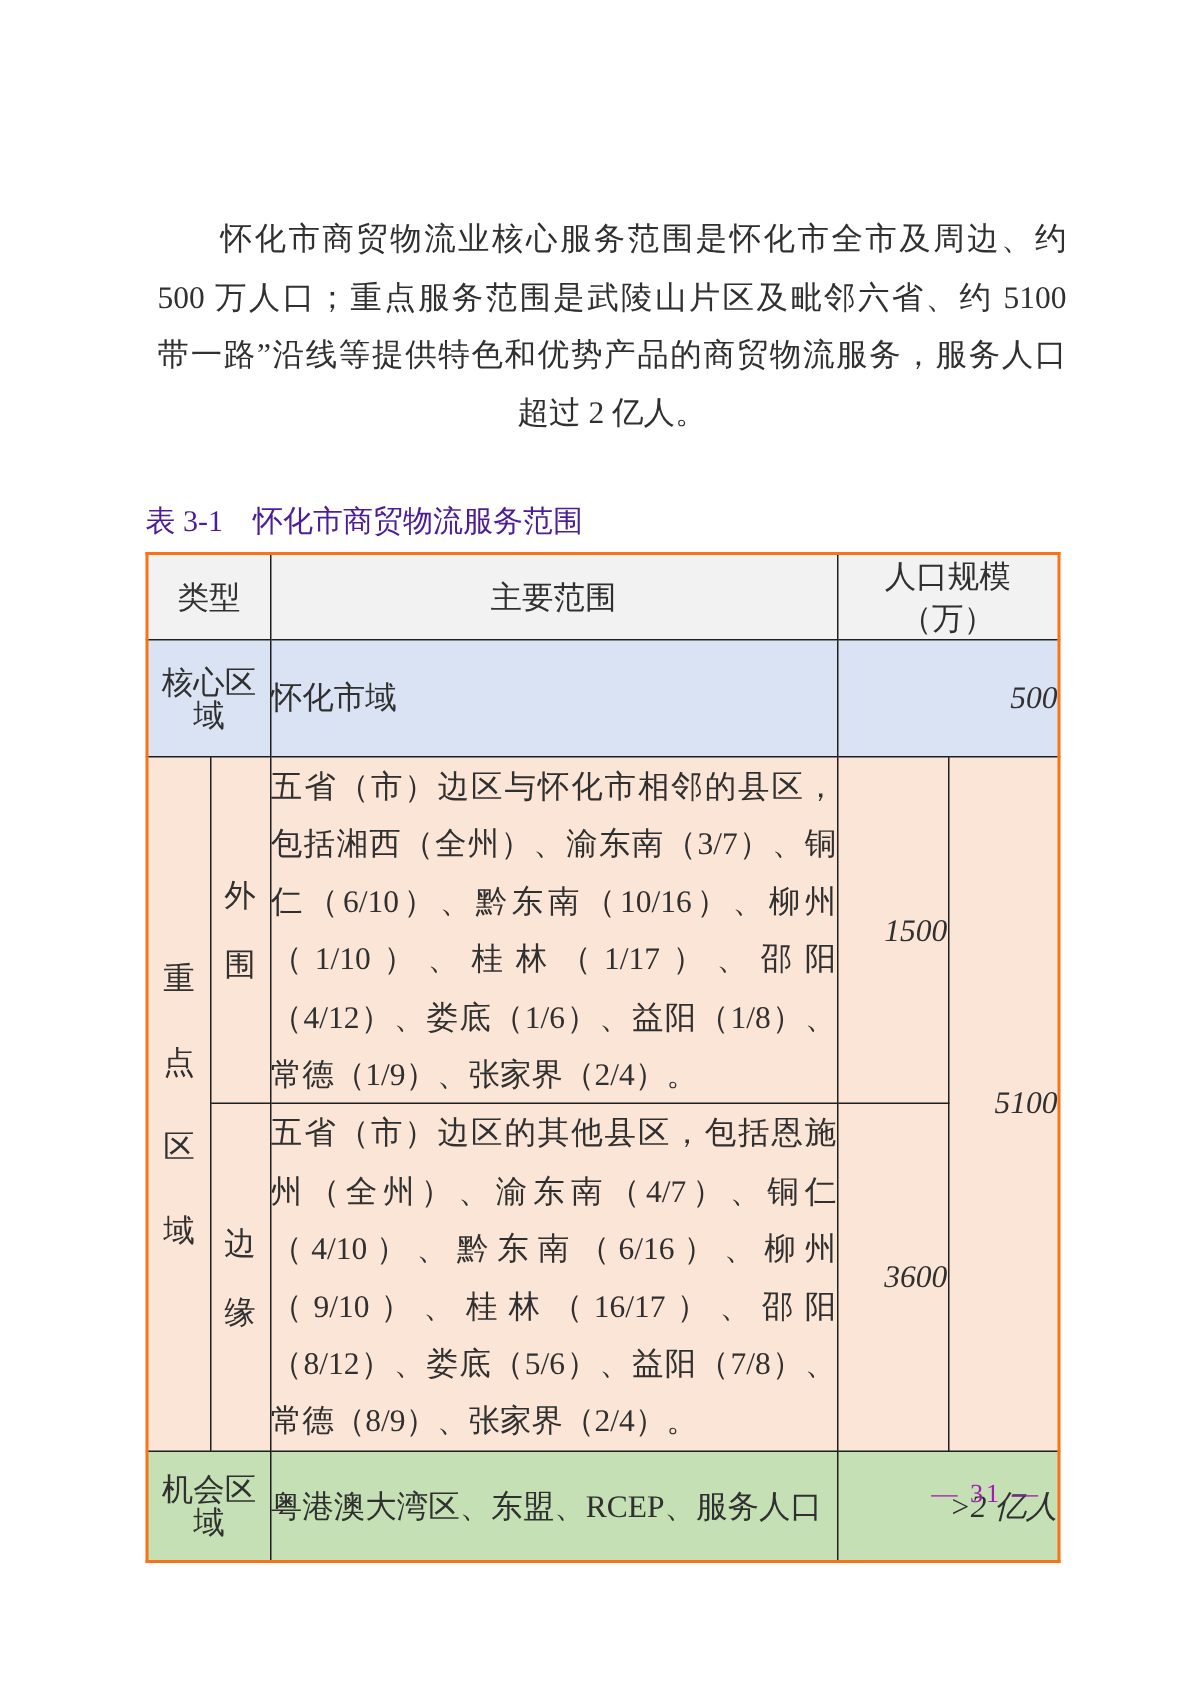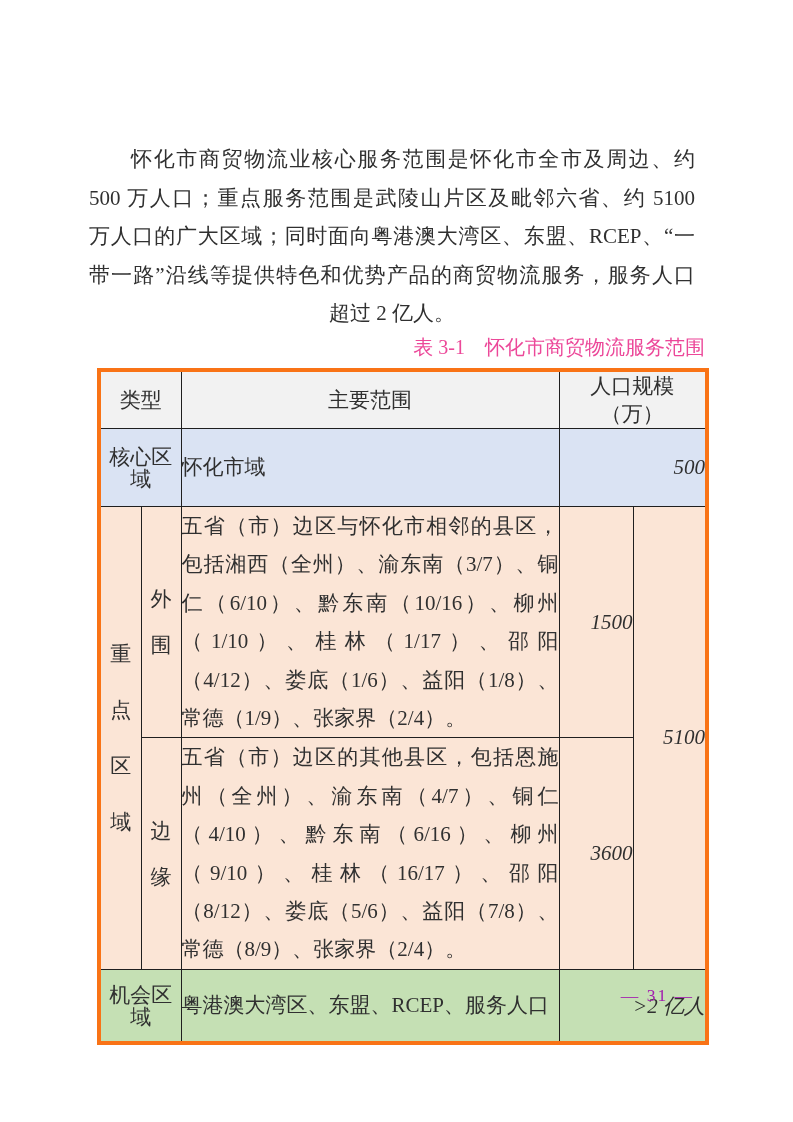--- a/index.html
+++ b/index.html
@@ -9,21 +9,21 @@
     height: 1122px;
     background: #ffffff;
     font-family: "Liberation Serif", "DejaVu Serif", serif;
     color: #303030;
     overflow: hidden;
   }
 
   
   .para {
     position: absolute;
-    left: 89px;
+    left: 105px;
     top: 140px;
     width: 606px;
   }
   .para-line {
     font-size: 21px;
     line-height: 38.6px;
     white-space: nowrap;
     text-align: center;
   }
   .para-line.justify {
@@ -32,41 +32,41 @@
     text-align-last: justify;
   }
   .para-line.indent { text-indent: 2em; }
 
   
   .caption {
     position: absolute;
     left: 97px;
     top: 334px;
     width: 608px;
-    text-align: right;
+    text-align: left;
     font-size: 20px;
-    color: #ec4899;
+    color: #4c1d95;
   }
 
   
   table.scope-table {
     position: absolute;
     left: 97px;
     top: 368px;
     width: 608px;
     border-collapse: collapse;
     table-layout: fixed;
     font-size: 21px;
   }
   table.scope-table td {
     border: 1px solid #1f1f1f;
     vertical-align: middle;
     padding: 0;
   }
-  table.scope-table { border: 4px solid #f97316; }
+  table.scope-table { border: 2px solid #f97316; }
 
   tr.header-row { height: 32px; background: #f2f2f2; }
   tr.header-row td { text-align: center; line-height: 28px; }
 
   tr.row-core { height: 78px; background: #dae3f3; }
   tr.row-key-outer { height: 192px; background: #fbe5d6; }
   tr.row-key-edge { height: 188px; background: #fbe5d6; }
   tr.row-opportunity { height: 74px; background: #c5e0b4; }
 
   td.type-cell {
@@ -103,21 +103,20 @@
   }
 </style>
 </head>
 <body>
 
 <div class="page">
 
   <div class="para">
     <div class="para-line justify indent">怀化市商贸物流业核心服务范围是怀化市全市及周边、约</div>
     <div class="para-line justify">500 万人口；重点服务范围是武陵山片区及毗邻六省、约 5100</div>
-    <div class="para-line justify">万人口的广大区域；同时面向粤港澳大湾区、东盟、RCEP、“一</div>
     <div class="para-line justify">带一路”沿线等提供特色和优势产品的商贸物流服务，服务人口</div>
     <div class="para-line">超过 2 亿人。</div>
   </div>
 
   <div class="caption">表 3-1　怀化市商贸物流服务范围</div>
 
   <table class="scope-table">
     <colgroup>
       <col style="width:42px">
       <col style="width:40px">

